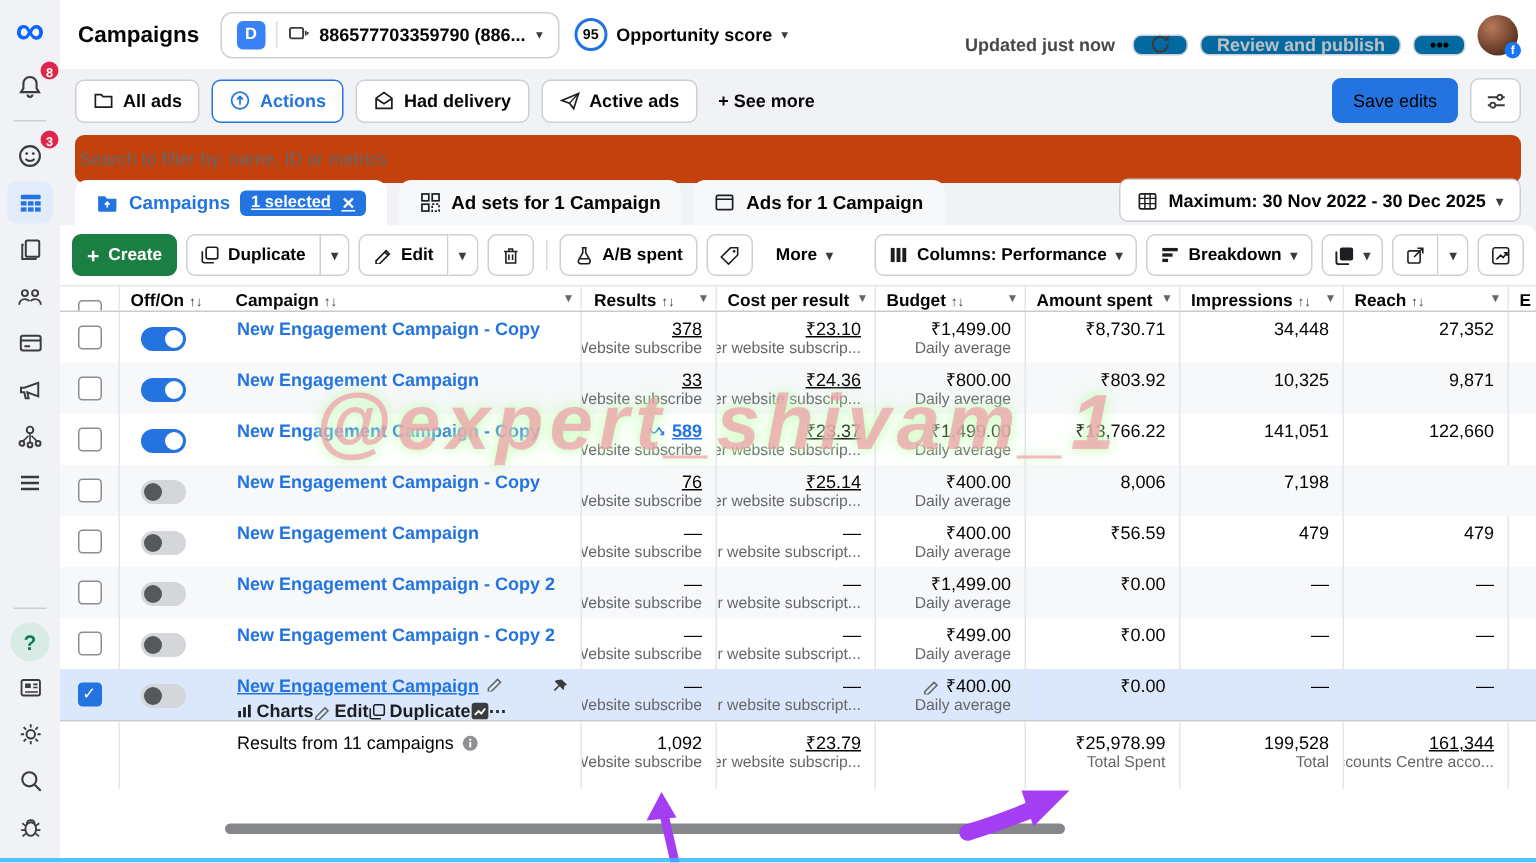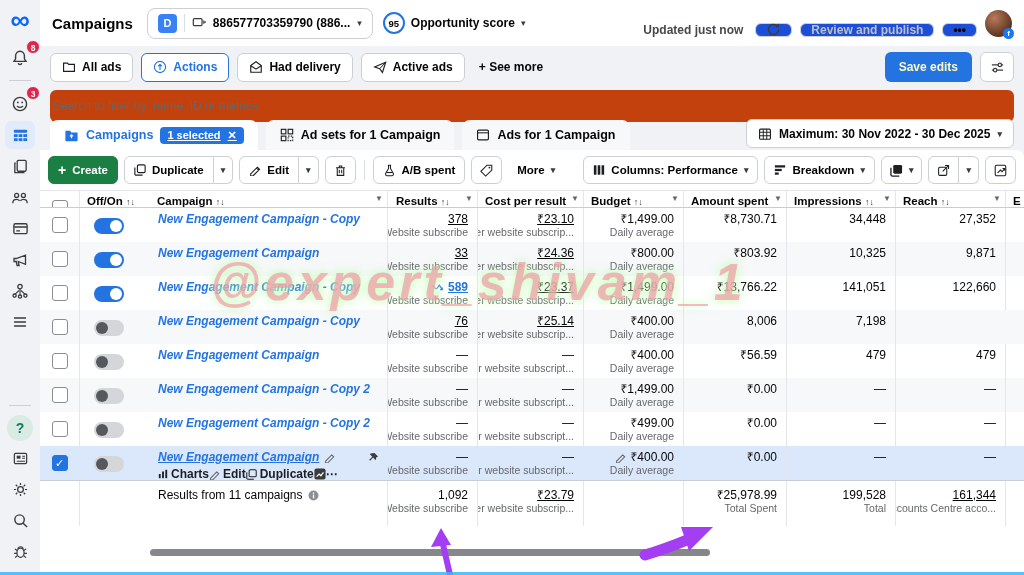--- a/index.html
+++ b/index.html
@@ -23,31 +23,31 @@
   .acct-pill { display:flex; align-items:center; gap:7px; border:1px solid #ccd0d5; border-radius:8px; height:31px; padding:0 10px; background:#fff; cursor:pointer; }
   .d-badge { width:19px; height:19px; background:#3982f6; color:#fff; font-size:11px; font-weight:700; border-radius:4px; text-align:center; line-height:19px; }
   .pill-div { width:1px; height:18px; background:#dadde1; }
   .acct-id { font-size:12px; font-weight:700; }
   .caret { font-size:9px; color:#3a3b3c; }
   .opp { display:flex; align-items:center; gap:6px; cursor:pointer; }
   .opp-ring { width:22px; height:22px; border:2.5px solid #2374e1; border-radius:50%; font-size:9.5px; font-weight:700; display:flex; align-items:center; justify-content:center; color:#050505; }
   .opp-label { font-size:12px; font-weight:600; }
   .top-right { margin-left:auto; display:flex; align-items:flex-end; gap:8px; }
   .updated { font-size:12px; font-weight:600; color:#46484b; margin-right:4px; }
-  .tbtn { border:1px solid #ccd0d5; background:#1d4ed8; border-radius:6px; height:14px; display:flex; align-items:center; justify-content:center; padding:0 10px; font-size:12px; font-weight:700; cursor:pointer; }
+  .tbtn { border:1px solid #ccd0d5; background:#0369a1; border-radius:6px; height:14px; display:flex; align-items:center; justify-content:center; padding:0 10px; font-size:12px; font-weight:700; cursor:pointer; }
   .tbtn.disabled { color:#bcc0c4; }
   .avatar { width:27px; height:27px; border-radius:50%; background:radial-gradient(circle at 35% 30%, #b97a5a, #6b3f2a 60%, #2f1c12); position:relative; cursor:pointer; }
   .avatar .fb { position:absolute; right:-2px; bottom:-2px; width:11px; height:11px; border-radius:50%; background:#1877f2; color:#fff; font-size:8px; font-weight:700; text-align:center; line-height:11px; }
 
   
   .filterbar { position:absolute; left:40px; top:46px; width:984px; height:42px; background:#f0f2f5; display:flex; align-items:center; padding:0 10px; gap:8px; }
   .chip { display:flex; align-items:center; gap:6px; background:#fff; border:1px solid #ccd0d5; border-radius:6px; height:29px; padding:0 11px; font-size:12px; font-weight:700; cursor:pointer; white-space:nowrap; }
   .chip.active { border:1.5px solid #2374e1; color:#2374e1; }
   .seemore { font-size:12px; font-weight:700; padding:0 6px; cursor:pointer; white-space:nowrap; }
-  .save-edits { margin-left:auto; background:#2374e1; color:#fef9c3; border:none; border-radius:6px; height:30px; padding:0 14px; font-size:12px; font-weight:700; cursor:pointer; }
+  .save-edits { margin-left:auto; background:#2374e1; color:#000000; border:none; border-radius:6px; height:30px; padding:0 14px; font-size:12px; font-weight:400; cursor:pointer; }
   .sliders-btn { border:1px solid #ccd0d5; background:#fff; border-radius:6px; width:34px; height:30px; display:flex; align-items:center; justify-content:center; cursor:pointer; }
 
   
   .searchwrap { position:absolute; left:40px; top:88px; width:984px; height:32px; background:#f0f2f5; padding:2px 10px; }
   .searchwrap input { width:100%; height:32px; border:none; border-radius:6px; background:#c2410c; padding:0 3px; font-size:12px; color:#050505; font-family:inherit; }
   .searchwrap input::placeholder { color:#65676b; }
   .tabsrow { position:absolute; left:40px; top:120px; width:984px; height:30px; display:flex; align-items:flex-end; padding:0 10px; gap:8px; }
   .tab { display:flex; align-items:center; gap:7px; height:30px; padding:0 14px; border-radius:8px 8px 0 0; background:#f7f8fa; font-size:12.5px; font-weight:700; cursor:pointer; white-space:nowrap; }
   .tab.active { background:#fff; color:#2374e1; }
   .sel-badge { background:#2374e1; color:#fff; font-size:11px; font-weight:700; border-radius:4px; padding:2px 7px; display:flex; gap:7px; align-items:center;text-decoration:underline; }
@@ -84,21 +84,21 @@
   .cb.checked { background:#2374e1; border-color:#2374e1; }
   .toggle { width:30px; height:16px; border-radius:9px; position:relative; display:inline-block; cursor:pointer; margin:10px 0 0 14px; }
   .toggle.on { background:#2374e1; }
   .toggle.off { background:#d4d6da; }
   .toggle i { position:absolute; top:2px; width:12px; height:12px; border-radius:50%; }
   .toggle.on i { right:2px; background:#fff; }
   .toggle.off i { left:2px; background:#55585c; }
   .c-camp { padding:4px 8px; font-size:12px; }
   .camp-link { color:#2374e1; font-weight:600; text-decoration:none; cursor:pointer; }
   .trow.sel .camp-link { text-decoration:underline; }
-  .camp-line { display:flex; align-items:center; gap:5px; line-height:14px;font-style:italic; }
+  .camp-line { display:flex; gap:5px; line-height:14px; }
   .camp-line .pin { margin-left:auto; }
   .camp-actions { display:flex; align-items:center; margin-top:3px; font-size:12px; font-weight:700; color:#1c1e21; }
   .camp-actions .act { display:flex; align-items:center; gap:3px; cursor:pointer; }
   .numcell { display:flex; flex-direction:column; align-items:flex-end; padding:4px 9px 0 4px; }
   .num { font-size:12px; line-height:14px; }
   .num.u { text-decoration:underline; }
   .num.link { color:#2374e1; font-weight:600; cursor:pointer; display:flex; gap:4px; align-items:center; }
   .sub { font-size:10.5px; color:#65676b; line-height:13px; white-space:nowrap; }
   .budline { display:flex; align-items:center; gap:4px; }
   .tfoot { border-top:1px solid #c8ccd1; height:46px; }

